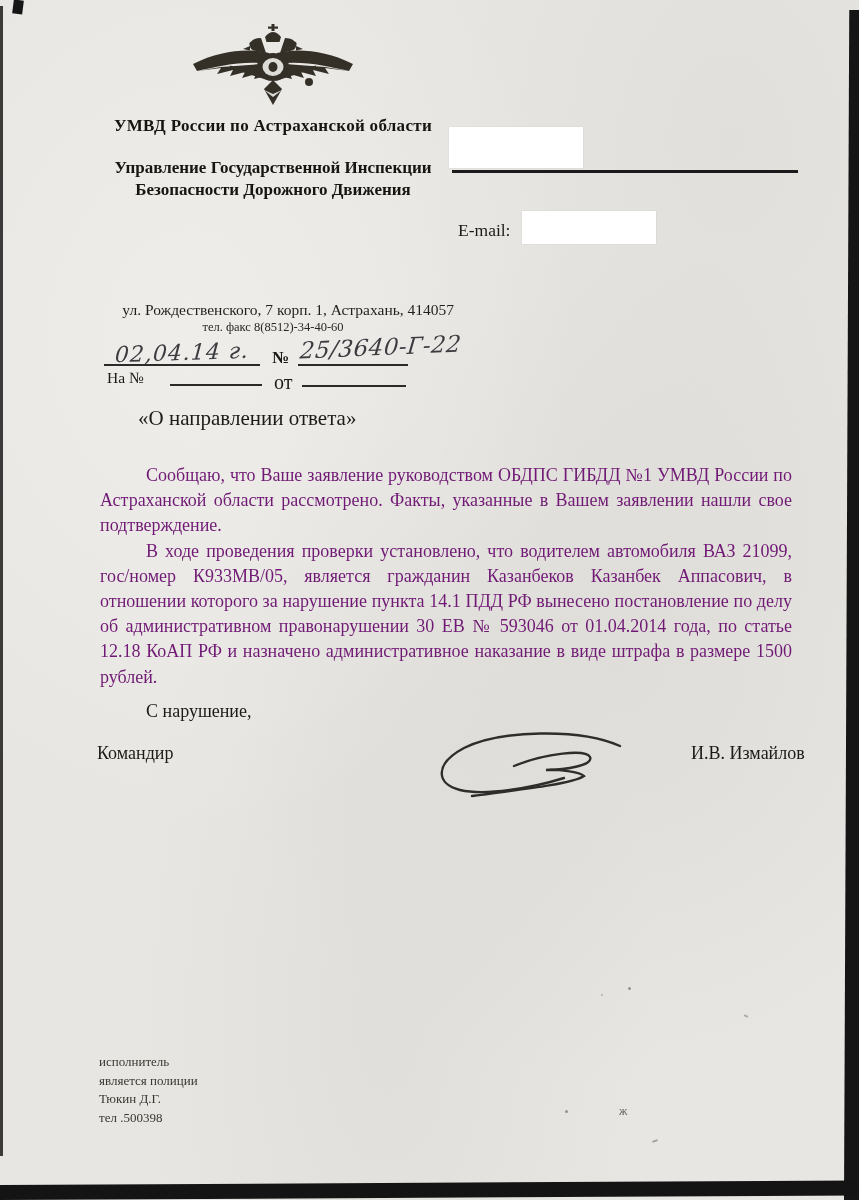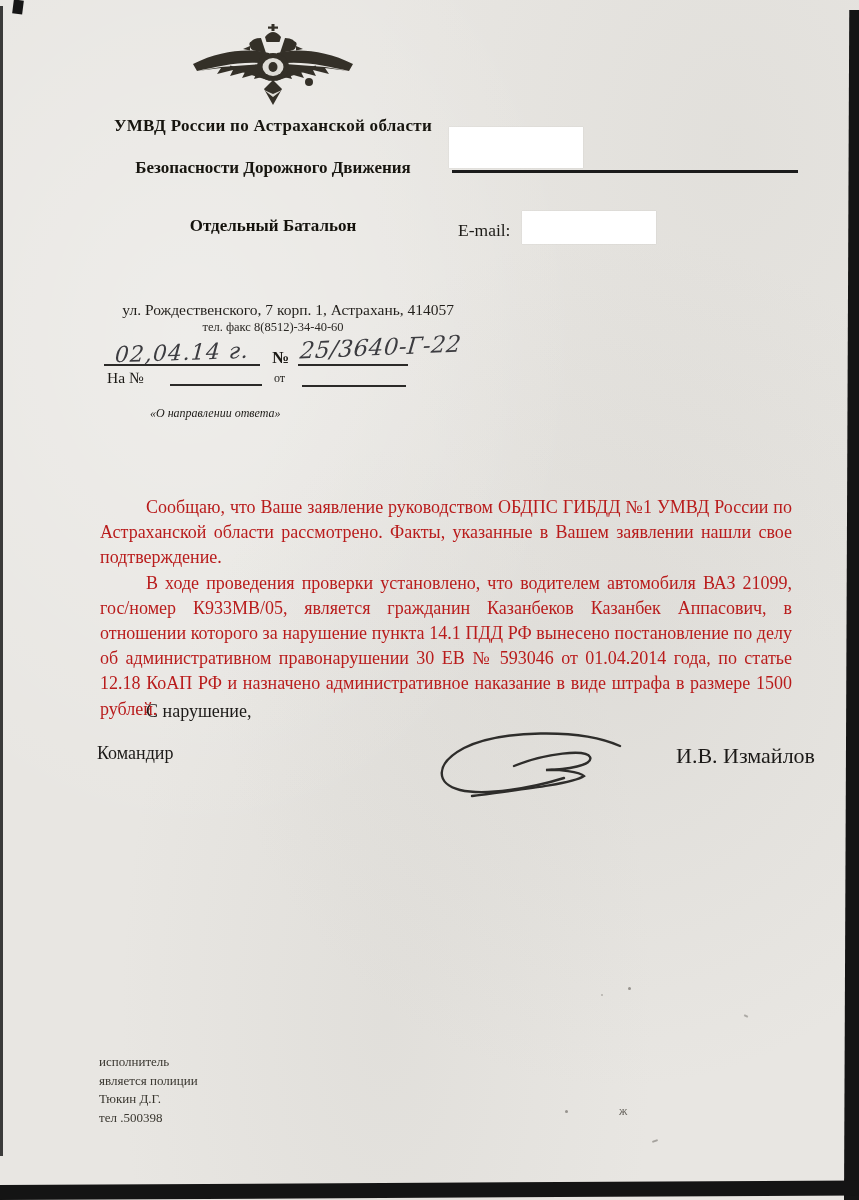--- a/index.html
+++ b/index.html
@@ -44,33 +44,33 @@
   
   .hw{font-style:italic;color:#3c3c40;font-family:"DejaVu Serif",serif;}
   .hw-date{left:115px;top:340px;font-size:22px;transform:rotate(-2deg) skewX(-6deg);letter-spacing:1px;}
   .hw-num{left:300px;top:334px;font-size:23px;transform:rotate(-2.5deg) skewX(-8deg);letter-spacing:.5px;}
   .u-line{background:#2b2a28;height:2px;}
   .u-date{left:104px;top:364px;width:156px;}
   .u-num{left:298px;top:364px;width:110px;}
   .no-label{left:272px;top:348px;font-weight:bold;font-size:17px;color:#1d1b17;}
   .na-label{left:107px;top:369px;font-size:15.5px;color:#1d1b17;}
   .u-na{left:170px;top:384px;width:92px;}
-  .ot-label{left:274px;top:371px;font-size:12px;color:#1d1b17;}
+  .ot-label{left:274px;top:371px;font-size:20px;color:#1d1b17;}
   .u-ot{left:302px;top:385px;width:104px;}
 
-  .subject{left:150px;top:406px;font-size:12px;color:#1d1b17;font-style:italic;}
+  .subject{left:138px;top:406px;font-size:21px;color:#1d1b17;}
 
   
   .body-text{left:100px;top:463px;width:692px;font-size:18px;line-height:25.2px;
-             text-align:justify;color:#b91c1c;margin-top:32px;}
+             text-align:justify;color:#701a75;}
   .body-text p{margin:0;text-indent:46px;}
 
   .regards{left:146px;top:701px;font-size:18px;}
   .signer-title{left:97px;top:743px;font-size:18px;}
-  .signer-name{left:676px;top:743px;font-size:22px;}
+  .signer-name{left:691px;top:743px;font-size:18px;}
   .signature{left:424px;top:726px;}
 
   .executor{left:99px;top:1053px;font-size:13px;line-height:18.5px;color:#39362f;}
   .executor div{margin:0;}
 </style>
 </head>
 <body>
 
 <div class="abs corner-mark"></div>
 <div class="abs edge-left"></div>
@@ -112,24 +112,24 @@
       <ellipse cx="82" cy="43" rx="4.5" ry="5" fill="#343028"></ellipse>
 
       <path d="M82,56 l9,9 -9,16 -9,-16 z"></path>
       <path d="M73,66 l9,4 9,-4 -9,7 z" fill="#dedcd6"></path>
     </g>
   </svg>
 </div>
 
 <div class="abs org-top">УМВД России по Астраханской области</div>
 <div class="abs org-sub">
+  <div>Управление Государственной Инспекции</div>
   <div>Безопасности Дорожного Движения</div>
 </div>
 <div class="abs unit">
-  <div>Отдельный Батальон</div>
 </div>
 <div class="abs address">ул. Рождественского, 7 корп. 1, Астрахань, 414057</div>
 <div class="abs phone">тел. факс 8(8512)-34-40-60</div>
 
 <div class="abs white-box box-top"></div>
 <div class="abs rule"></div>
 <div class="abs email-label">E-mail:</div>
 <div class="abs white-box box-email"></div>
 
 <div class="abs hw hw-date">02,04.14 г.</div>

